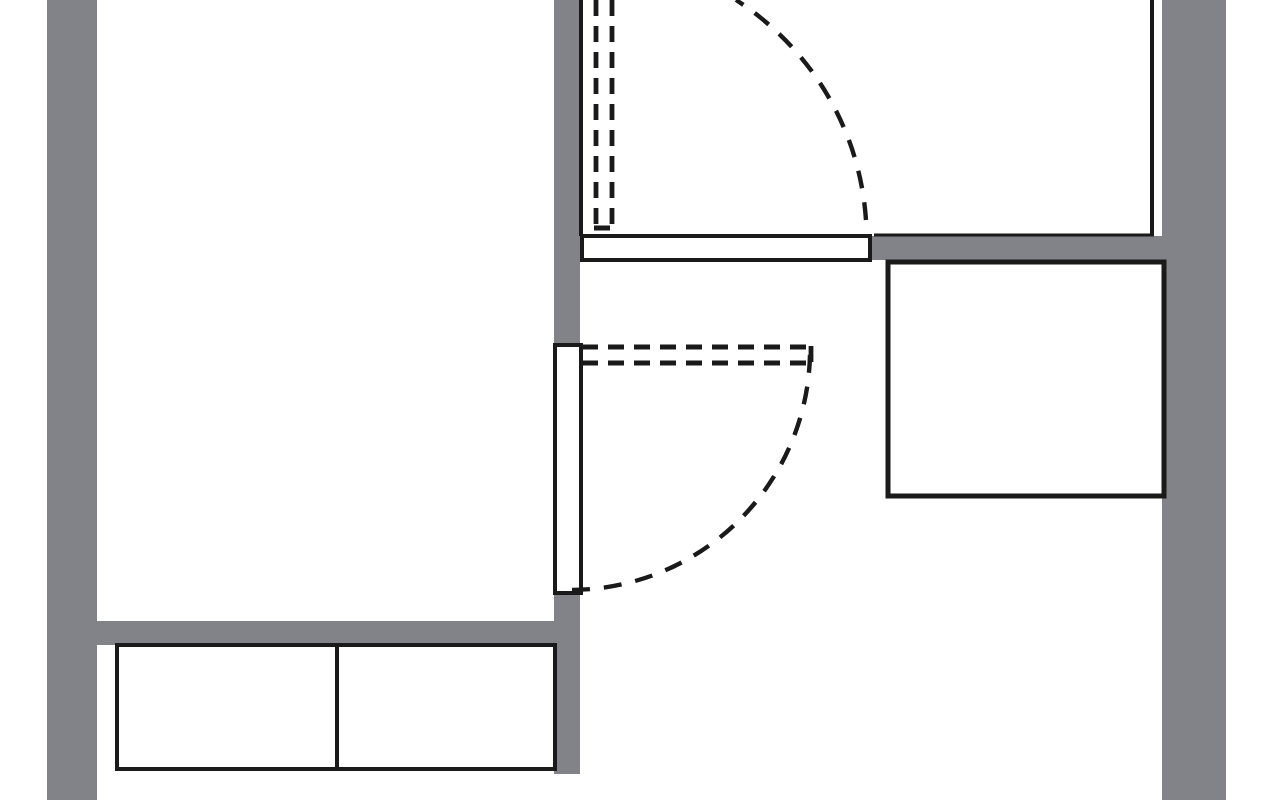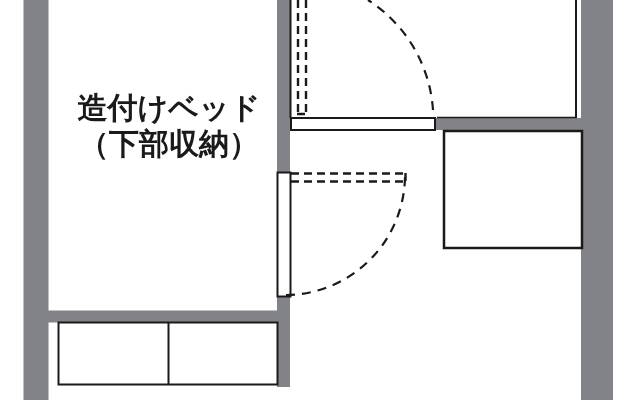--- a/index.html
+++ b/index.html
@@ -48,17 +48,13 @@
 
     <rect class="leaf" x="277.5" y="172.5" width="13" height="124"></rect>
     <path class="dashed" d="M 291 173.5 H 406 M 291 181.5 H 406 M 405.5 173 V 182"></path>
     <path class="arc" d="M 286 295 A 120 120 0 0 0 405 177"></path>
 
     <rect class="fixture" x="444" y="131" width="138" height="117"></rect>
     <rect class="storage" x="58.5" y="322.5" width="219" height="62"></rect>
     <line class="ink-line" x1="168.5" y1="322.5" x2="168.5" y2="384.5" stroke-width="2"></line>
   </svg>
 
-  <div class="bed-label">
-    <div>造付けベッド</div>
-    <div>（下部収納）</div>
-  </div>
 </div>
 
 </body></html>

